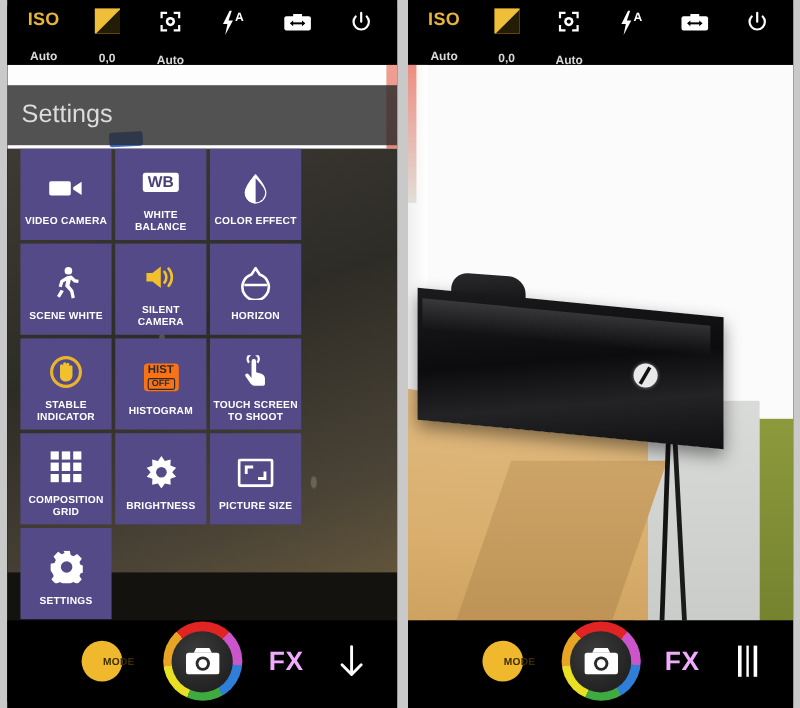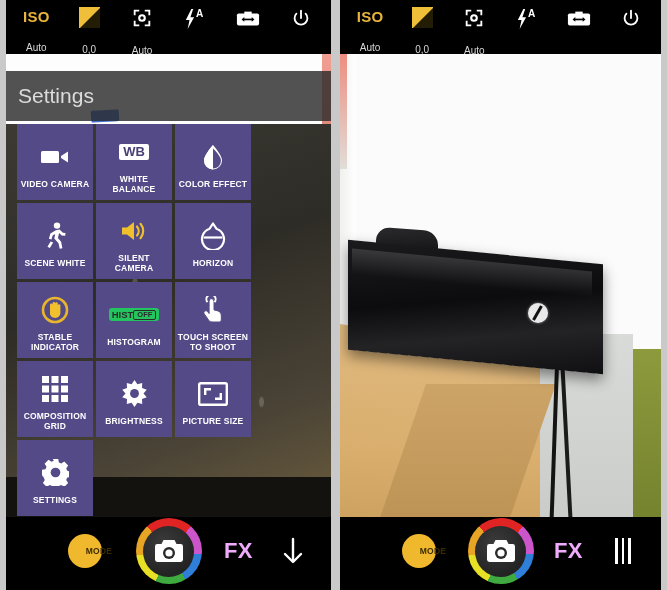--- a/index.html
+++ b/index.html
@@ -9,21 +9,21 @@
   .phone{position:absolute;top:0;background:#000;overflow:hidden;}
   #phone-left{left:6px;width:325px;height:590px;}
   #phone-right{left:340px;width:321px;height:590px;}
 
   
   .topbar{position:absolute;top:5px;left:0;right:0;height:49px;background:#000;
           display:flex;align-items:center;justify-content:space-around;padding:0 4px;box-sizing:border-box;}
   .tb-item{display:flex;flex-direction:column;align-items:center;justify-content:space-between;
            width:46px;height:46px;cursor:pointer;}
   .tb-glyph{height:24px;display:flex;align-items:center;justify-content:center;}
-  .tb-label{font-size:10px;color:#d8d8d8;margin-top:16px;line-height:11px;}
+  .tb-label{font-size:10px;color:#d8d8d8;margin-top:16px;line-height:11px;font-weight:bold;}
   .iso-text{color:#e8b43a;font-size:15px;font-weight:bold;letter-spacing:.3px;}
 
   .ev-box{width:21px;height:21px;background:#f0bf3a;position:relative;overflow:hidden;}
   .ev-box:after{content:"";position:absolute;left:-4px;top:-4px;width:0;height:0;
                 border-left:30px solid transparent;border-bottom:30px solid #241d06;}
   .ev-plus{position:absolute;right:2px;bottom:0px;color:#241d06;font-size:11px;font-weight:bold;z-index:3;line-height:11px;}
 
   
   .preview{position:absolute;left:0;right:0;top:54px;bottom:73px;overflow:hidden;}
 
@@ -79,21 +79,21 @@
   .settings-title{color:#dcdcdc;font-size:21px;}
   .tile-grid{padding:3px 11px 0 11px;display:flex;flex-wrap:wrap;gap:3px;box-sizing:border-box;}
   .tile{width:76px;height:76px;background:#544a87;display:flex;flex-direction:column;align-items:center;
         justify-content:center;cursor:pointer;box-sizing:border-box;padding-top:4px;}
   .tile-ico{height:34px;display:flex;align-items:center;justify-content:flex-end;}
   .tile-lbl{color:#fff;font-size:8.5px;font-weight:bold;text-align:center;line-height:10px;margin-top:5px;
       letter-spacing:.2px;padding:0 2px;}
 
   .wb-badge{background:#fff;color:#4a4076;font-size:13px;font-weight:bold;padding:1px 4px;border-radius:2px;
        line-height:14px;}
-  .hist-badge{background:#22c55e;border-radius:3px;padding:1px 3px;display:flex;flex-direction:row;align-items:center;}
+  .hist-badge{background:#f97316;border-radius:3px;padding:1px 3px;display:flex;flex-direction:column;align-items:center;}
   .hist-top{color:#2b2b2b;font-size:9.5px;font-weight:bold;line-height:10px;}
   .hist-off{border:1.4px solid #2b2b2b;color:#2b2b2b;font-size:7.5px;font-weight:bold;line-height:8px;
        padding:0 3px;border-radius:2px;margin-top:1px;}
 
   
   .bottombar{position:absolute;left:0;right:0;bottom:5px;height:68px;background:#000;
         display:flex;align-items:center;}
   .mode-btn{position:absolute;left:62px;top:50%;transform:translateY(-50%);width:34px;height:34px;border-radius:50%;
        background:#f0b82c;display:flex;align-items:center;justify-content:center;cursor:pointer;}
   .mode-btn span{font-size:8.5px;font-weight:bold;color:#3d2c00;letter-spacing:.2px;margin-left:28px;}

